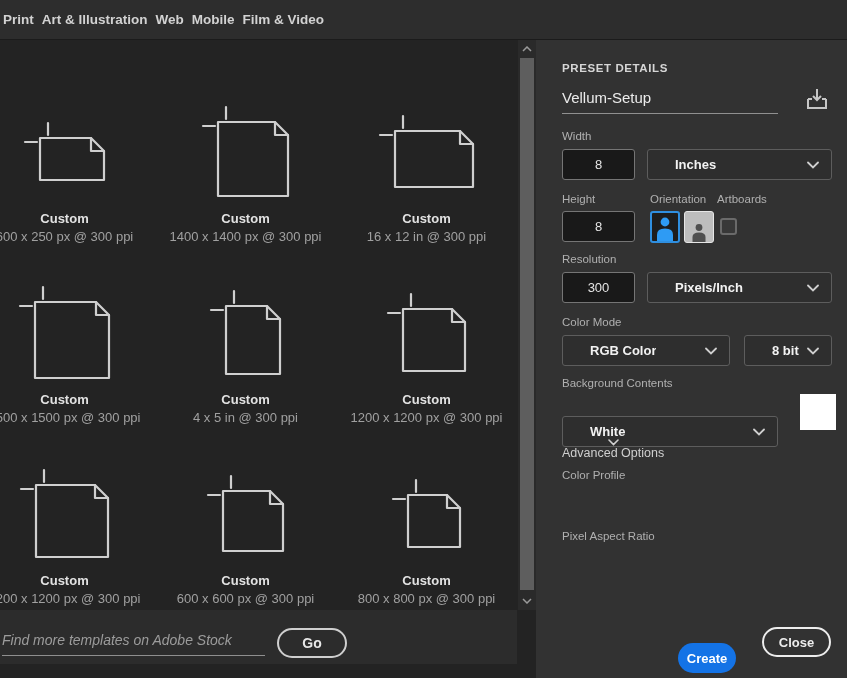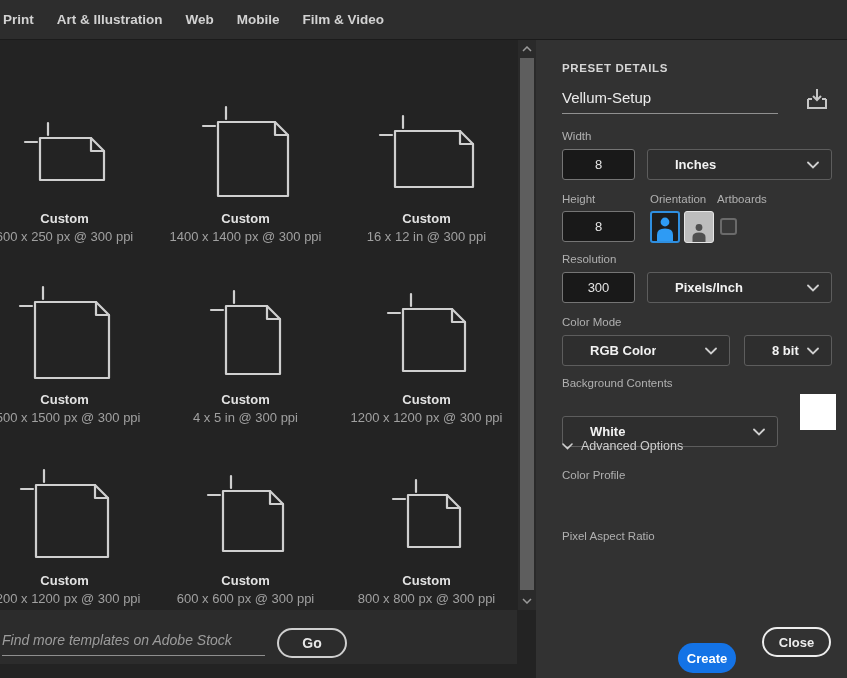--- a/index.html
+++ b/index.html
@@ -7,21 +7,21 @@
   body {
     font-family:"Liberation Sans", sans-serif;
     background:#232323; color:#e0e0e0; position:relative;
   }
   #app { position:absolute; inset:0; }
 
   
   .topbar {
     position:absolute; left:0; top:0; width:847px; height:40px;
     background:#2d2d2d; border-bottom:1px solid #1b1b1b;
-    display:flex; align-items:center; gap:23px; padding-left:3px; z-index:5;
+    display:flex; align-items:center; gap:8px; padding-left:3px; z-index:5;
   }
   .tab { font-size:13.5px; font-weight:600; color:#d2d2d2; cursor:default; white-space:nowrap; }
 
   
   .left-panel { position:absolute; left:0; top:40px; width:518px; height:638px; background:#232323; overflow:hidden; }
   .tile-grid {
     position:absolute; left:-26px; top:59px; width:543px;
     display:grid; grid-template-columns:repeat(3,181px); grid-auto-rows:181px;
   }
   .tile { text-align:center; }
@@ -71,21 +71,21 @@
   .dropdown {
     height:31px; background:#2e2e2e; border:1px solid #5d5d5d; border-radius:3px;
     display:flex; align-items:center; justify-content:space-between;
     padding:0 12px 0 27px; cursor:pointer;
   }
   .dd-text { font-size:13px; font-weight:600; color:#f2f2f2; white-space:nowrap; overflow:hidden; }
   .orient-btn { width:30px; height:32px; border-radius:3px; display:flex; align-items:flex-end; justify-content:center; cursor:pointer; }
   .orient-portrait { background:#1d1d1d; border:2px solid #2f8fe0; }
   .orient-landscape { background:#bdbdbd; border:1.5px solid #e6e6e6; align-items:flex-end; }
   .checkbox { width:17px; height:17px; border:2px solid #6a6a6a; border-radius:3px; background:#383838; cursor:pointer; }
-  .advanced-row { display:flex; align-items:center; gap:8px; cursor:pointer; }
+  .advanced-row { display:flex; align-items:center; cursor:pointer;flex-direction:column; }
   .advanced-text { font-size:12.5px; color:#cfcfcf; }
   .swatch { width:36px; height:36px; background:#ffffff; cursor:pointer; }
   .pill-btn {
     height:30px; border-radius:15px; display:flex; align-items:center; justify-content:center;
     font-size:13px; font-weight:700; font-family:"Liberation Sans", sans-serif; cursor:pointer; border:none;
   }
   .create-btn { width:58px; background:#1473e6; color:#ffffff; }
   .close-btn { width:69px; background:transparent; border:2px solid #ededed; color:#ededed; }
   .save-icon-btn { width:30px; height:30px; display:flex; align-items:center; justify-content:center; cursor:pointer; background:transparent; border:none; }
 </style>

